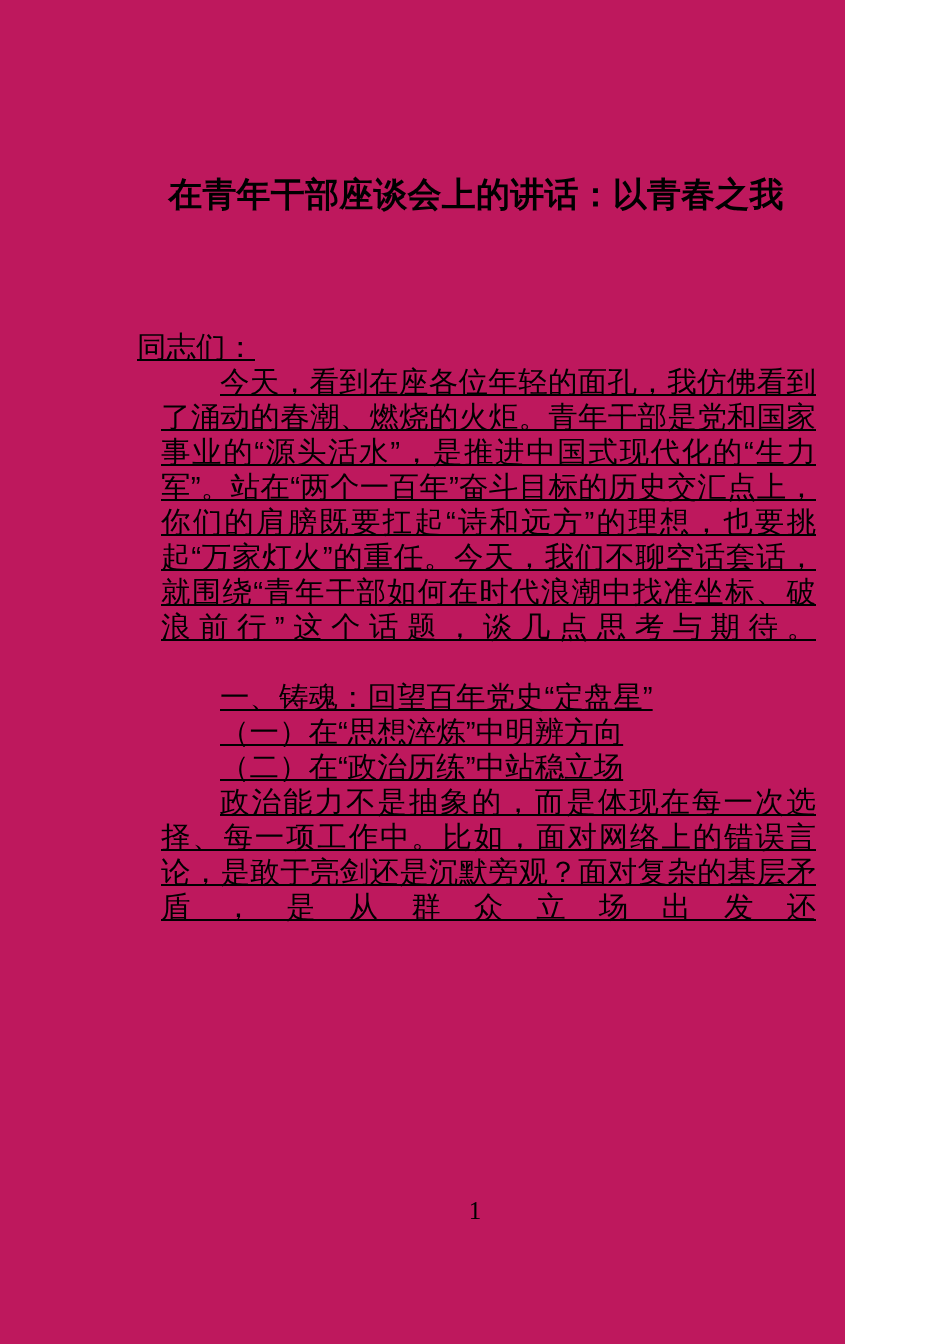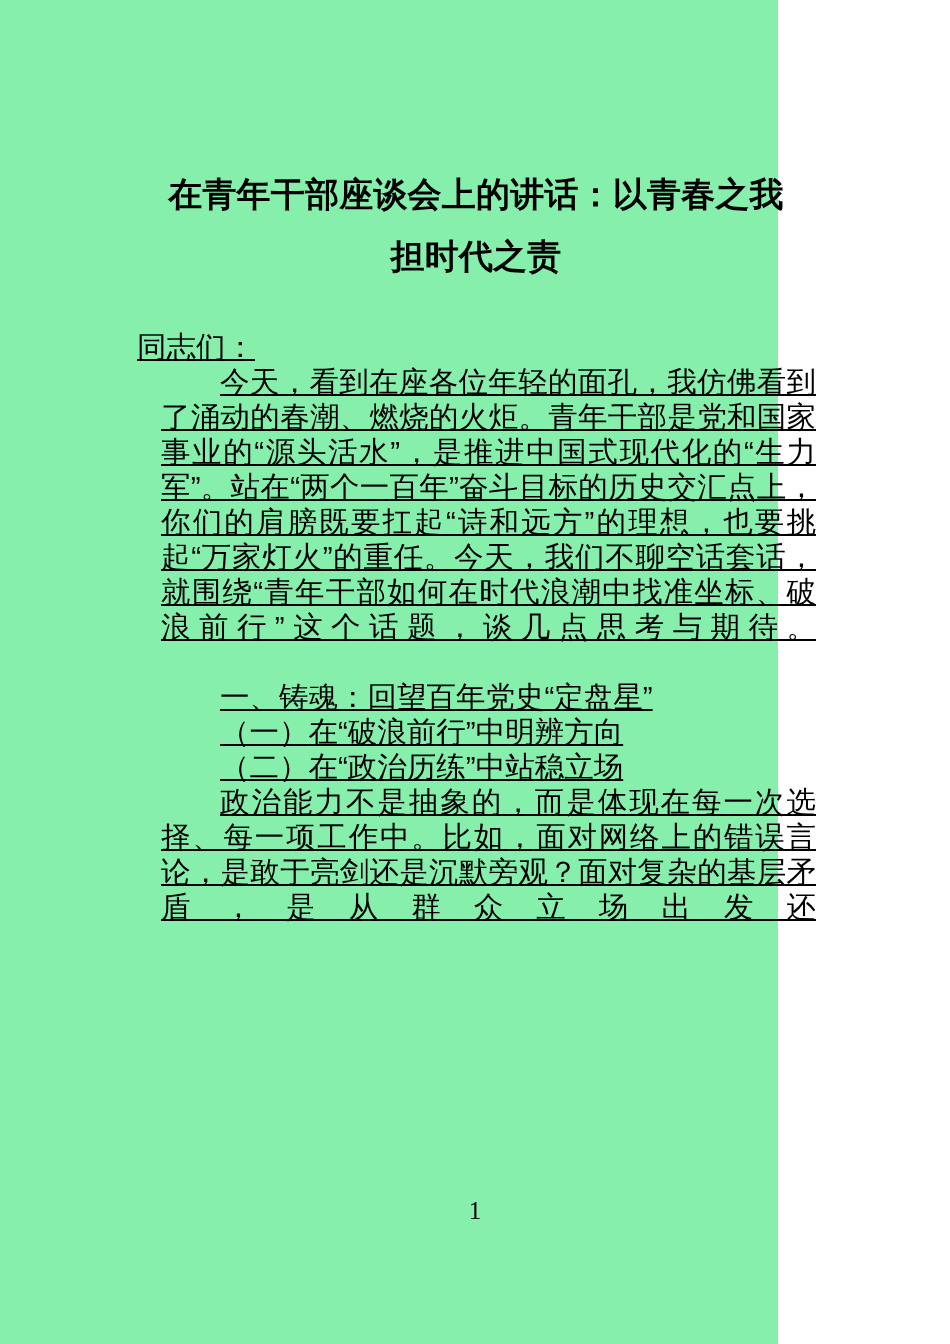--- a/index.html
+++ b/index.html
@@ -12,23 +12,23 @@
     height: 1344px;
     position: relative;
     font-family: "Liberation Sans", "DejaVu Sans", sans-serif;
     color: #000000;
     overflow: hidden;
   }
 
   .page {
     position: absolute;
     left: 0; top: 0;
-    width: 778px;
+    width: 845px;
     height: 1344px;
-    background: #86efac;
+    background: #be185d;
   }
 
   .doc-title {
     position: absolute;
     left: 137px;
     top: 163px;
     width: 678px;
     text-align: center;
     font-size: 34px;
     line-height: 62px;
@@ -75,32 +75,31 @@
     color: #000000;
   }
 </style>
 </head>
 <body>
 
 <div class="page">
 
   <div class="doc-title">
     <span class="tline">在青年干部座谈会上的讲话：以青春之我</span>
-    <span class="tline">担时代之责</span>
   </div>
 
   <div class="body-block">
 
     <p class="para nostretch">同志们：</p>
 
     <p class="para indent">今天，看到在座各位年轻的面孔，我仿佛看到了涌动的春潮、燃烧的火炬。青年干部是党和国家事业的“源头活水”，是推进中国式现代化的“生力军”。站在“两个一百年”奋斗目标的历史交汇点上，你们的肩膀既要扛起“诗和远方”的理想，也要挑起“万家灯火”的重任。今天，我们不聊空话套话，就围绕“青年干部如何在时代浪潮中找准坐标、破浪前行”这个话题，谈几点思考与期待。</p>
 
     <p class="para indent nostretch">一、铸魂：回望百年党史“定盘星”</p>
 
-    <p class="para indent nostretch">（一）在“破浪前行”中明辨方向</p>
+    <p class="para indent nostretch">（一）在“思想淬炼”中明辨方向</p>
 
 
     <p class="para indent nostretch">（二）在“政治历练”中站稳立场</p>
 
     <p class="para indent">政治能力不是抽象的，而是体现在每一次选择、每一项工作中。比如，面对网络上的错误言论，是敢于亮剑还是沉默旁观？面对复杂的基层矛盾，是从群众立场出发还</p>
 
   </div>
 
   <div class="page-number">1</div>
 

